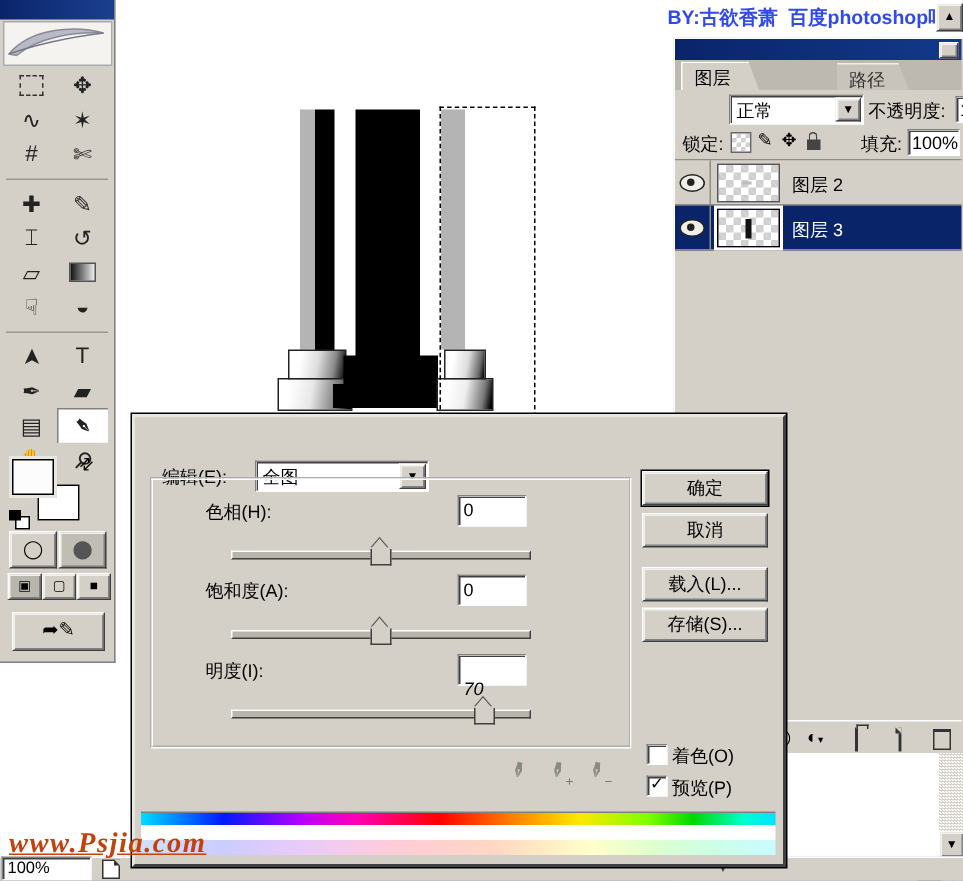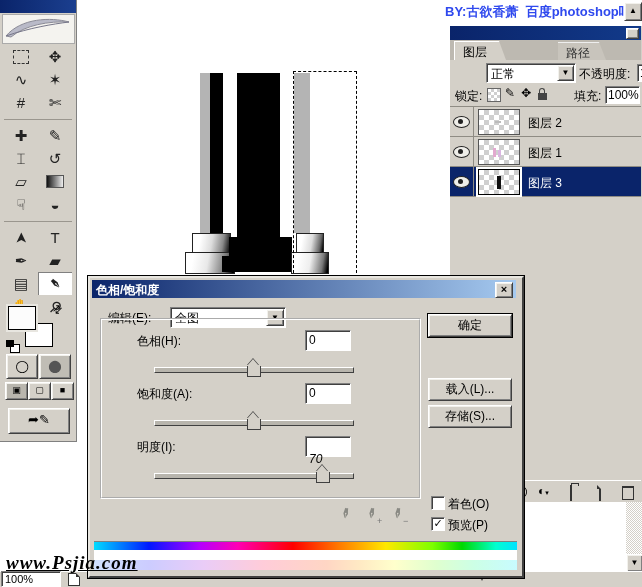--- a/index.html
+++ b/index.html
@@ -222,30 +222,20 @@
     <div class="abs" id="layer-rows" style="left:0;top:80px;width:191px;border-top:1px solid #8f8c84;">
         <div class="lrow">
           <span class="eyecell">
             <span class="eye"></span>
           </span>
           <span class="thumb checker">
             <span class="smark"></span>
           </span>
           <span class="lname">图层 2</span>
         </div>
-        <div class="lrow">
-          <span class="eyecell">
-            <span class="eye"></span>
-          </span>
-          <span class="thumb checker">
-            <span class="pmark"></span>
-            <span class="pmark2"></span>
-          </span>
-          <span class="lname">图层 1</span>
-        </div>
         <div class="lrow sel">
           <span class="eyecell">
             <span class="eye"></span>
           </span>
           <span class="thumb checker">
             <span class="vmark"></span>
           </span>
           <span class="lname">图层 3</span>
         </div>
       </div>
@@ -268,24 +258,20 @@
 
   <div class="abs" style="left:0;top:571px;width:642px;height:16px;background:#d4d0c8;border-top:1px solid #fff;"></div>
   <div class="abs sunken" style="left:1px;top:571px;width:58px;height:14px;">
     <span style="position:absolute;left:3px;top:1px;font-size:11px;">100%</span>
   </div>
   <div class="abs pageic" style="left:68px;top:573px;"></div>
   <div class="abs" style="left:480px;top:574px;font-size:8px;color:#444;">▾</div>
 
   <div class="abs" style="left:88px;top:276px;width:432px;height:298px;background:#d4d0c8;
               border-top:2px solid #e8e6e0;border-left:2px solid #e8e6e0;border-right:2px solid #404040;border-bottom:2px solid #404040;box-shadow:0 0 0 1px #000;">
-    <div class="abs" style="left:2px;top:2px;width:424px;height:18px;background:linear-gradient(90deg,#0a246a,#a6caf0);">
-      <span style="position:absolute;left:4px;top:2px;color:#fff;font-weight:bold;font-size:12px;">色相/饱和度</span>
-      <span class="raised btn" style="position:absolute;right:3px;top:2px;width:16px;height:14px;line-height:12px;font-size:11px;font-weight:bold;">×</span>
-    </div>
     <span class="abs" style="left:18px;top:32px;">编辑(E):</span>
     <span class="abs sunken" style="left:80px;top:29px;width:114px;height:19px;">
       <span style="position:absolute;left:4px;top:2px;">全图</span>
       <span class="raised" style="position:absolute;right:1px;top:1px;width:16px;height:15px;text-align:center;font-size:8px;line-height:15px;">▼</span>
     </span>
 
     <div class="abs" style="left:10px;top:40px;width:317px;height:177px;border:2px groove #fff;"></div>
 
     <span class="abs" style="left:47px;top:55px;">色相(H):</span>
     <span class="abs sunken" style="left:215px;top:52px;width:44px;height:19px;">
@@ -302,20 +288,21 @@
     <div class="abs sthumb" style="left:157px;top:141px;"></div>
 
     <span class="abs" style="left:47px;top:161px;">明度(I):</span>
     <span class="abs sunken" style="left:215px;top:158px;width:44px;height:19px;">
       <span style="position:absolute;left:3px;top:15px;font-style:italic;">70</span>
     </span>
     <div class="abs strack" style="left:64px;top:195px;width:198px;"></div>
     <div class="abs sthumb" style="left:226px;top:194px;"></div>
 
     <div class="abs raised btn" style="left:338px;top:36px;width:82px;height:21px;box-shadow:0 0 0 1px #000, inset 1px 1px 0 #f2f1ec, inset -1px -1px 0 #808080;">确定</div>
+    <div class="abs raised btn" style="left:338px;top:64px;width:82px;height:21px;">取消</div>
     <div class="abs raised btn" style="left:338px;top:100px;width:82px;height:21px;">载入(L)...</div>
     <div class="abs raised btn" style="left:338px;top:127px;width:82px;height:21px;">存储(S)...</div>
 
     <span class="abs droplet" style="left:249px;top:226px;">✒</span>
     <span class="abs droplet" style="left:275px;top:226px;">✒</span>
     <span class="abs" style="left:287px;top:238px;font-size:9px;color:#777;">+</span>
     <span class="abs droplet" style="left:301px;top:226px;">✒</span>
     <span class="abs" style="left:313px;top:238px;font-size:9px;color:#777;">−</span>
 
     <span class="abs sunken cbx" style="left:341px;top:218px;"></span>
@@ -324,14 +311,14 @@
     <span class="abs" style="left:358px;top:239px;">预览(P)</span>
 
     <div class="abs" style="left:4px;top:263px;width:423px;height:9px;border-top:1px solid #808080;
                 background:linear-gradient(90deg,#00dcff 0%,#0018ff 13%,#b400ff 25%,#ff00b4 34%,#ff0000 47%,#ff7a00 58%,#ffe800 69%,#7dff00 80%,#00d800 87%,#00ffd0 95%,#00e2ff 100%);"></div>
     <div class="abs" style="left:4px;top:272px;width:423px;height:10px;background:#fff;"></div>
     <div class="abs" style="left:4px;top:282px;width:423px;height:10px;
                 background:linear-gradient(90deg,#cfe0ff 0%,#ccccff 13%,#eaccf7 26%,#ffccd9 40%,#ffd6c4 55%,#ffeac4 63%,#ffffcc 71%,#dfffcf 81%,#ccffe6 90%,#c8fbff 100%);"></div>
   </div>
 
   <div class="abs" style="left:6px;top:552px;z-index:60;font-family:'Liberation Serif','DejaVu Serif',serif;
-              font-style:italic;font-weight:bold;font-size:19px;color:#000000;text-decoration:underline;letter-spacing:1px;">www.Psjia.com</div>
+              font-style:italic;font-weight:bold;font-size:19px;color:#c2410c;text-decoration:underline;letter-spacing:1px;">www.Psjia.com</div>
 </div>
 
 </body></html>

